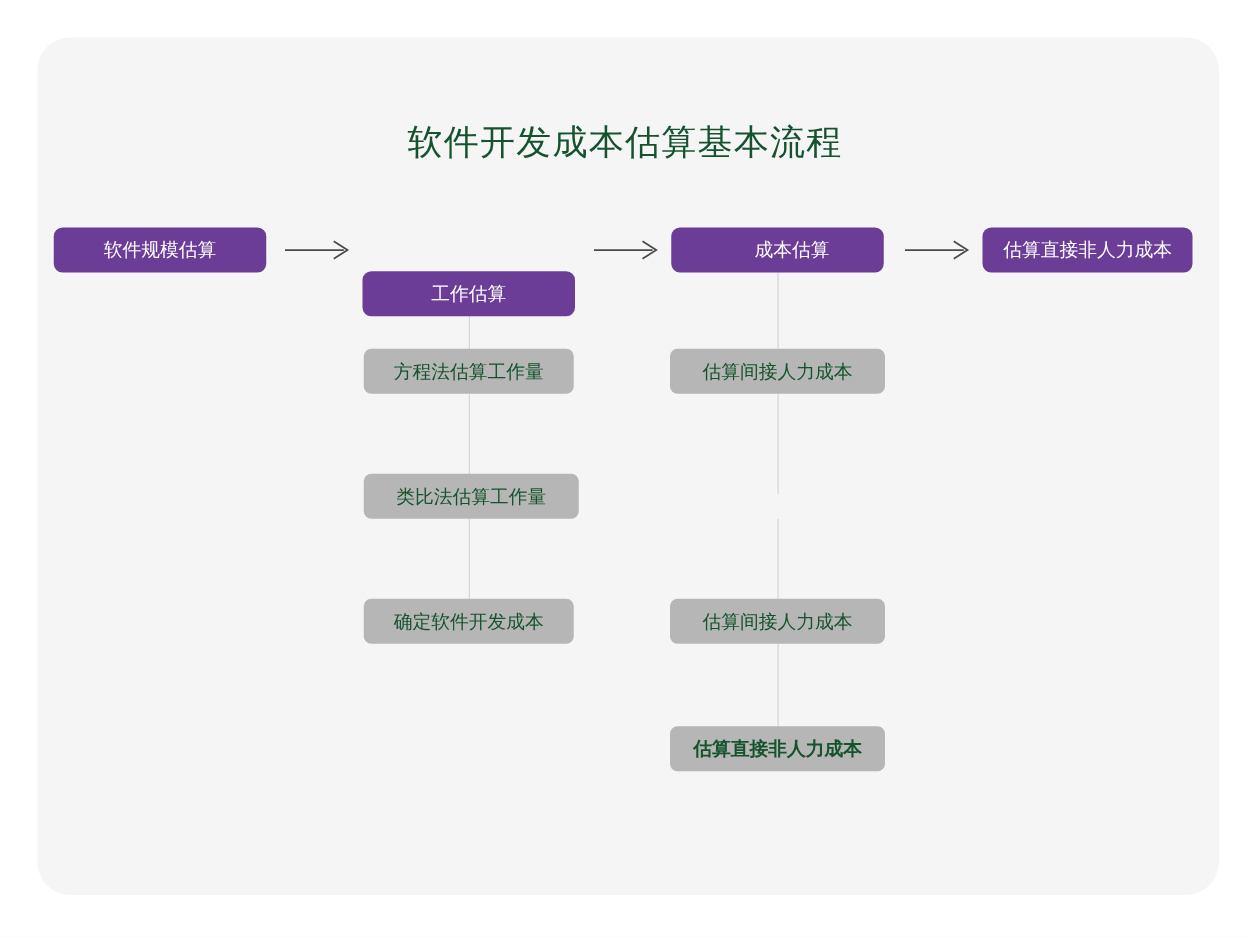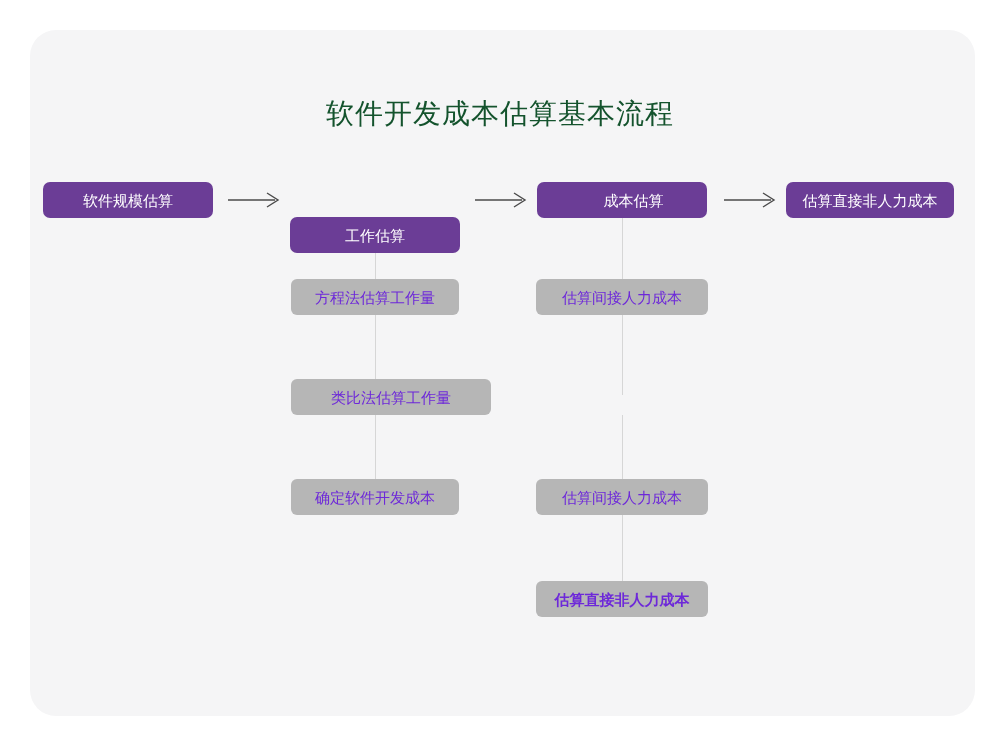--- a/index.html
+++ b/index.html
@@ -64,21 +64,21 @@
 
   .node.primary {
     background: #6b3d96;
     color: #ffffff;
     font-size: 15px;
     height: 36px;
   }
 
   .node.secondary {
     background: #b6b6b6;
-    color: #6d28d9;
+    color: #14532d;
     font-size: 15px;
     height: 36px;
     border-radius: 6px;
   }
 
   .connector {
     position: absolute;
     width: 1px;
     background: #d6d6d6;
   }
@@ -144,21 +144,21 @@
       <svg width="54" height="20" viewBox="0 0 54 20">
         <line x1="0" y1="10" x2="47" y2="10" stroke="#4a4a4a" stroke-width="1.4"></line>
         <polyline points="39,3 50,10 39,17" fill="none" stroke="#4a4a4a" stroke-width="1.4"></polyline>
       </svg>
     </div>
 
     <div class="node secondary" style="left:291px; top:279px; width:168px;">
       <span>方程法估算工作量</span>
     </div>
 
-    <div class="node secondary" style="left:291px; top:379px; width:200px;align-items:center;">
+    <div class="node secondary" style="left:291px; top:379px; width:172px;align-items:center;">
       <span>类比法估算工作量</span>
     </div>
 
     <div class="node secondary" style="left:291px; top:479px; width:168px;">
       <span>确定软件开发成本</span>
     </div>
 
     <div class="node secondary" style="left:536px; top:279px; width:172px;">
       <span>估算间接人力成本</span>
     </div>

